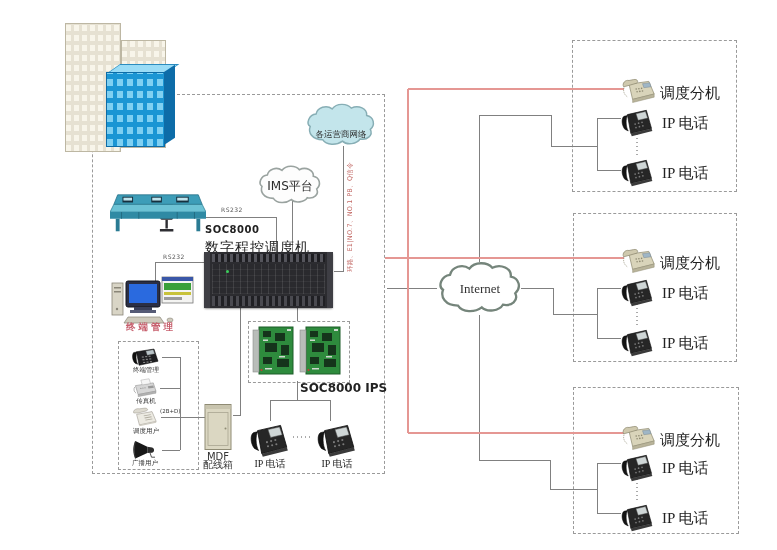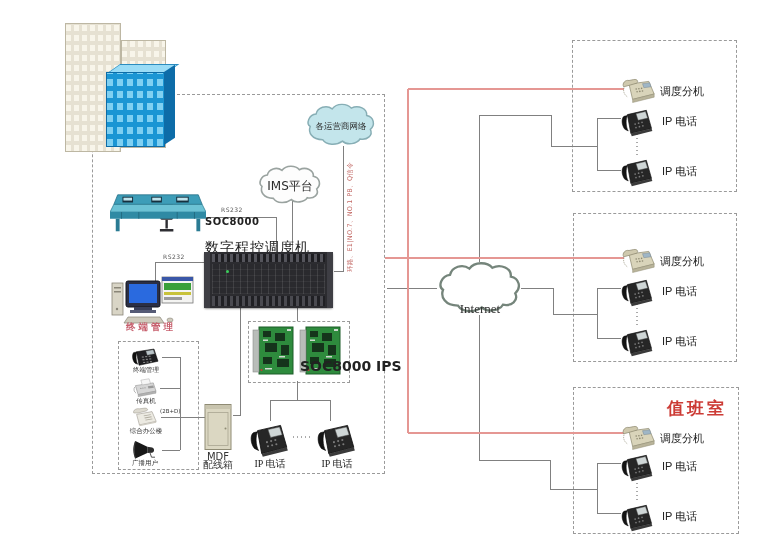--- a/index.html
+++ b/index.html
@@ -9,21 +9,21 @@
   .nosel{user-select:none;}
 
   
   .dashed-box{position:absolute;border:1px dashed #9a9a9a;background:transparent;}
 
   
   .building-label{font-size:19px;letter-spacing:6px;color:#c4524a;font-family:"Liberation Serif","DejaVu Serif",serif;font-weight:bold;white-space:nowrap;}
 
   
   .cloud-label{position:absolute;text-align:center;color:#2b2b2b;white-space:nowrap;}
-  .internet-label{font-family:"Liberation Serif","DejaVu Serif",serif;font-size:13px;color:#333;margin-top:20px;}
+  .internet-label{font-family:"Liberation Serif","DejaVu Serif",serif;font-size:13px;color:#333;}
 
   
   .rack{position:absolute;left:204px;top:252px;width:129px;height:56px;background:#2c2c30;border-radius:2px;box-shadow:0 1px 2px rgba(0,0,0,.4);}
   .rack .flange{position:absolute;top:0;width:6px;height:100%;background:#3e3e44;}
   .rack .flange.l{left:0;} .rack .flange.r{right:0;}
   .rack .topvent{position:absolute;left:8px;right:8px;top:2px;height:8px;
      background:repeating-linear-gradient(90deg,#55555c 0 3px,#1e1e22 3px 6px);}
   .rack .mid{position:absolute;left:8px;right:8px;top:12px;height:30px;background:#2a2a2e;
      background-image:repeating-linear-gradient(90deg,rgba(255,255,255,.10) 0 1px,transparent 1px 7px),
                       repeating-linear-gradient(0deg,rgba(255,255,255,.05) 0 1px,transparent 1px 6px);}
@@ -38,36 +38,36 @@
       repeating-linear-gradient(90deg,#f8f5ea 0 5px,transparent 5px 8px);}
   .tower-blue-front{position:absolute;left:106px;top:72px;width:57px;height:73px;background-color:#1b96d4;border:1px solid #0e6ca6;
     background-image:
       repeating-linear-gradient(0deg,transparent 0 7px,#1b96d4 7px 12px),
       repeating-linear-gradient(90deg,#7fd0f2 0 6px,transparent 6px 10px);}
   .tower-blue-side{position:absolute;left:164px;top:72px;width:11px;height:73px;background:#0d6ca8;
     transform:skewY(-33deg);transform-origin:0 0;}
   .tower-blue-top{position:absolute;left:106px;top:64px;width:57px;height:8px;background:#9adcf6;border:1px solid #2a8cc0;
     transform:skewX(-55deg);transform-origin:0 100%;}
   .rs232{position:absolute;font-size:6px;color:#555;letter-spacing:.5px;}
-  .pbx-model{position:absolute;left:205px;top:216px;font-size:10px;font-weight:bold;color:#222;letter-spacing:.5px;text-align:right;}
+  .pbx-model{position:absolute;left:205px;top:224px;font-size:10px;font-weight:bold;color:#222;letter-spacing:.5px;text-align:right;}
   .pbx-name{position:absolute;left:205px;top:239px;font-size:14px;color:#222;letter-spacing:1px;}
   .pc-label{position:absolute;left:126px;top:321px;font-size:9.5px;color:#c75f6d;letter-spacing:3px;font-weight:bold;}
   .sub-label{position:absolute;width:60px;text-align:center;font-size:6.5px;color:#333;}
   .mdf-label{position:absolute;text-align:center;font-size:10px;color:#333;line-height:8px;}
-  .ips-label{position:absolute;left:300px;top:358px;font-size:14px;font-weight:bold;color:#222;}
+  .ips-label{position:absolute;left:300px;top:381px;font-size:12px;font-weight:bold;color:#222;}
   .ipphone-label{font-family:"Liberation Serif","DejaVu Serif",serif;font-size:10px;color:#222;white-space:nowrap;}
   .trunk-label{position:absolute;left:346px;top:272px;width:112px;transform:rotate(-90deg);transform-origin:0 0;
      font-size:6.5px;color:#c26a66;white-space:nowrap;letter-spacing:.3px;}
 
   
   .site-title{position:absolute;width:100%;font-family:"Liberation Serif","DejaVu Serif",serif;
      font-size:17px;font-weight:bold;color:#cc3b35;letter-spacing:3px;white-space:nowrap;}
   .t-center{text-align:center;}
   .t-right{text-align:right;padding-right:10px;box-sizing:border-box;}
-  .site-item-label{position:absolute;font-family:Liberation Sans, sans-serif;font-size:11px;color:#222;white-space:nowrap;}
+  .site-item-label{position:absolute;font-family:Liberation Serif, serif;font-size:15px;color:#222;white-space:nowrap;}
 </style>
 </head>
 <body>
 
 <div id="canvas" class="nosel">
 
   <svg width="0" height="0" style="position:absolute" aria-hidden="true">
     <defs>
       <symbol id="sym-cloud" viewBox="0 0 100 60">
         <path d="M25,50 C10,50 5,40 8,32 C2,28 6,16 16,15 C18,6 30,2 38,8 C44,0 58,0 64,7 C74,2 86,8 85,17 C95,19 97,30 90,36 C94,44 86,51 76,49 C72,56 58,58 52,52 C44,58 30,58 25,50 Z"></path>
@@ -256,21 +256,21 @@
   <div class="tower-beige" style="left:65px;top:23px;width:54px;height:127px;"></div>
   <div class="tower-beige" style="left:121px;top:40px;width:43px;height:106px;"></div>
   <div class="tower-blue-top"></div>
   <div class="tower-blue-side"></div>
   <div class="tower-blue-front"></div>
 
 
   <svg class="abs" style="left:303px;top:103px;" width="76" height="44" viewBox="0 0 100 60">
     <use href="#sym-cloud" fill="#c3e5eb" stroke="#87aeb5" stroke-width="2"></use>
   </svg>
-  <div class="cloud-label" style="left:305px;top:121px;width:72px;font-size:8.5px;">各运营商网络</div>
+  <div class="cloud-label" style="left:305px;top:129px;width:72px;font-size:8.5px;">各运营商网络</div>
 
   <svg class="abs" style="left:248px;top:165px;" width="84" height="40" viewBox="0 0 100 60">
     <use href="#sym-cloud" fill="#fdfdfd" stroke="#9aa3a0" stroke-width="2.4"></use>
   </svg>
   <div class="cloud-label" style="left:252px;top:178px;width:76px;font-size:12px;">IMS平台</div>
 
   <svg class="abs" style="left:436px;top:261px;" width="88" height="54" viewBox="0 0 100 60">
     <use href="#sym-cloud" fill="#ffffff" stroke="#75857b" stroke-width="2.6"></use>
   </svg>
   <div class="cloud-label internet-label" style="left:438px;top:281px;width:84px;">Internet</div>
@@ -305,21 +305,21 @@
   <div class="sub-label" style="left:116px;top:366px;">终端管理</div>
 
   <svg class="abs" style="left:131px;top:376px;" width="28" height="22" viewBox="0 0 40 32">
     <use href="#sym-fax"></use>
   </svg>
   <div class="sub-label" style="left:116px;top:397px;">传真机</div>
 
   <svg class="abs" style="left:131px;top:406px;" width="28" height="21" viewBox="0 0 40 30">
     <use href="#sym-digital-phone"></use>
   </svg>
-  <div class="sub-label" style="left:116px;top:427px;">综合办公楼</div>
+  <div class="sub-label" style="left:116px;top:427px;">调度用户</div>
 
   <svg class="abs" style="left:129px;top:439px;" width="31" height="21" viewBox="0 0 40 30">
     <use href="#sym-horn"></use>
   </svg>
   <div class="sub-label" style="left:115px;top:459px;text-align:center;">广播用户</div>
 
   <div class="abs" style="left:160px;top:408px;font-size:5.5px;color:#333;">(2B+D)</div>
 
   <svg class="abs" style="left:204px;top:401px;" width="28" height="51" viewBox="0 0 28 50">
     <use href="#sym-mdf"></use>
@@ -366,23 +366,20 @@
   <div class="site-item-label" style="left:660px;top:254px;">调度分机</div>
   <svg class="abs" style="left:617px;top:276px;" width="38" height="31" viewBox="0 0 44 36">
     <use href="#sym-ip-phone"></use>
   </svg>
   <div class="site-item-label" style="left:662px;top:284px;">IP 电话</div>
   <svg class="abs" style="left:617px;top:326px;" width="38" height="31" viewBox="0 0 44 36">
     <use href="#sym-ip-phone"></use>
   </svg>
   <div class="site-item-label" style="left:662px;top:334px;">IP 电话</div>
 
-  <div class="abs" style="left:573px;top:387px;width:164px;height:145px;">
-    <div class="site-title t-right" style="top:10px;">值班室</div>
-  </div>
   <svg class="abs" style="left:620px;top:423px;" width="36" height="27" viewBox="0 0 40 30">
     <use href="#sym-analog-phone"></use>
   </svg>
   <div class="site-item-label" style="left:660px;top:431px;">调度分机</div>
   <svg class="abs" style="left:617px;top:451px;" width="38" height="31" viewBox="0 0 44 36">
     <use href="#sym-ip-phone"></use>
   </svg>
   <div class="site-item-label" style="left:662px;top:459px;">IP 电话</div>
   <svg class="abs" style="left:617px;top:501px;" width="38" height="31" viewBox="0 0 44 36">
     <use href="#sym-ip-phone"></use>

